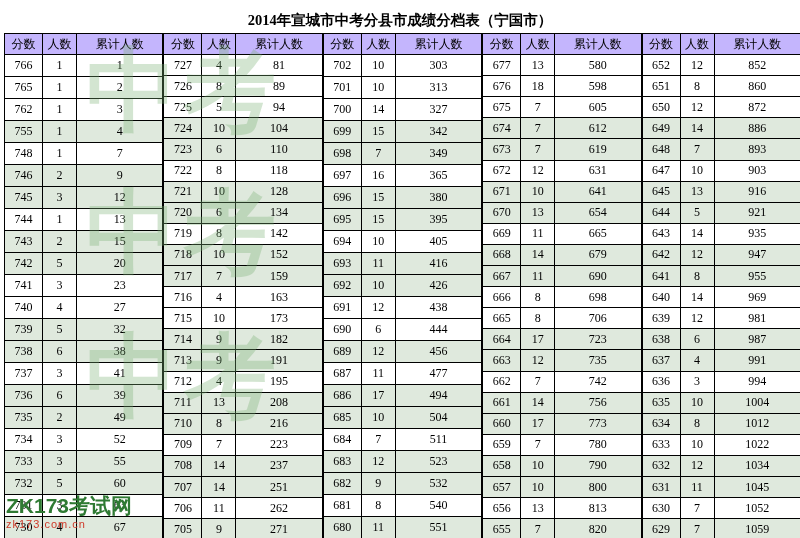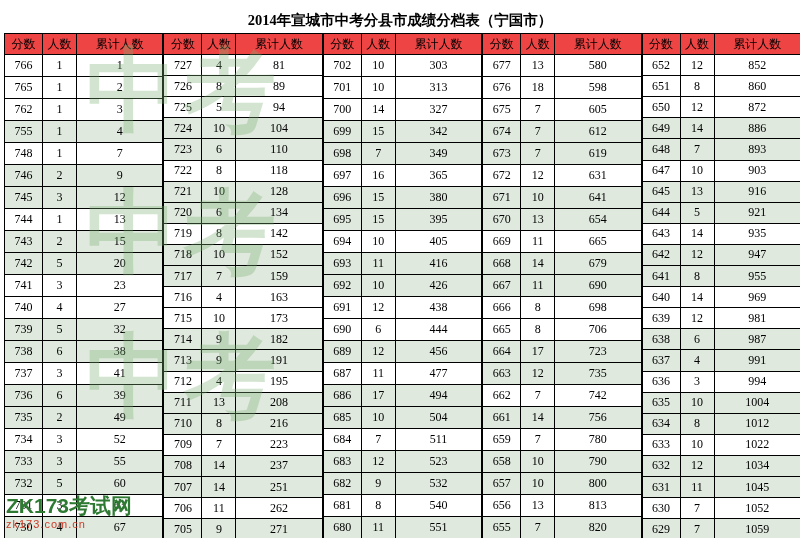--- a/index.html
+++ b/index.html
@@ -58,21 +58,21 @@
     font-weight: normal;
     font-size: 12px;
   }
   col.c-score { width: 38px; }
   col.c-count { width: 34px; }
   col.c-cum   { width: 86.4px; }
   tr.shaded td {
     background: #dfe9dd;
   }
   tr.header th {
-    background: #ef4444;
+    background: #c4b5fd;
   }
   
   .watermark {
     position: absolute;
     left: 0;
     top: 0;
     width: 679px;
     height: 538px;
     pointer-events: none;
     z-index: 5;
@@ -608,20 +608,25 @@
           <tr>
             <td>662</td>
             <td>7</td>
             <td>742</td>
           </tr>
           <tr class="shaded">
             <td>661</td>
             <td>14</td>
             <td>756</td>
           </tr>
+          <tr class="shaded">
+            <td>660</td>
+            <td>17</td>
+            <td>773</td>
+          </tr>
           <tr>
             <td>659</td>
             <td>7</td>
             <td>780</td>
           </tr>
           <tr class="shaded">
             <td>658</td>
             <td>10</td>
             <td>790</td>
           </tr>

